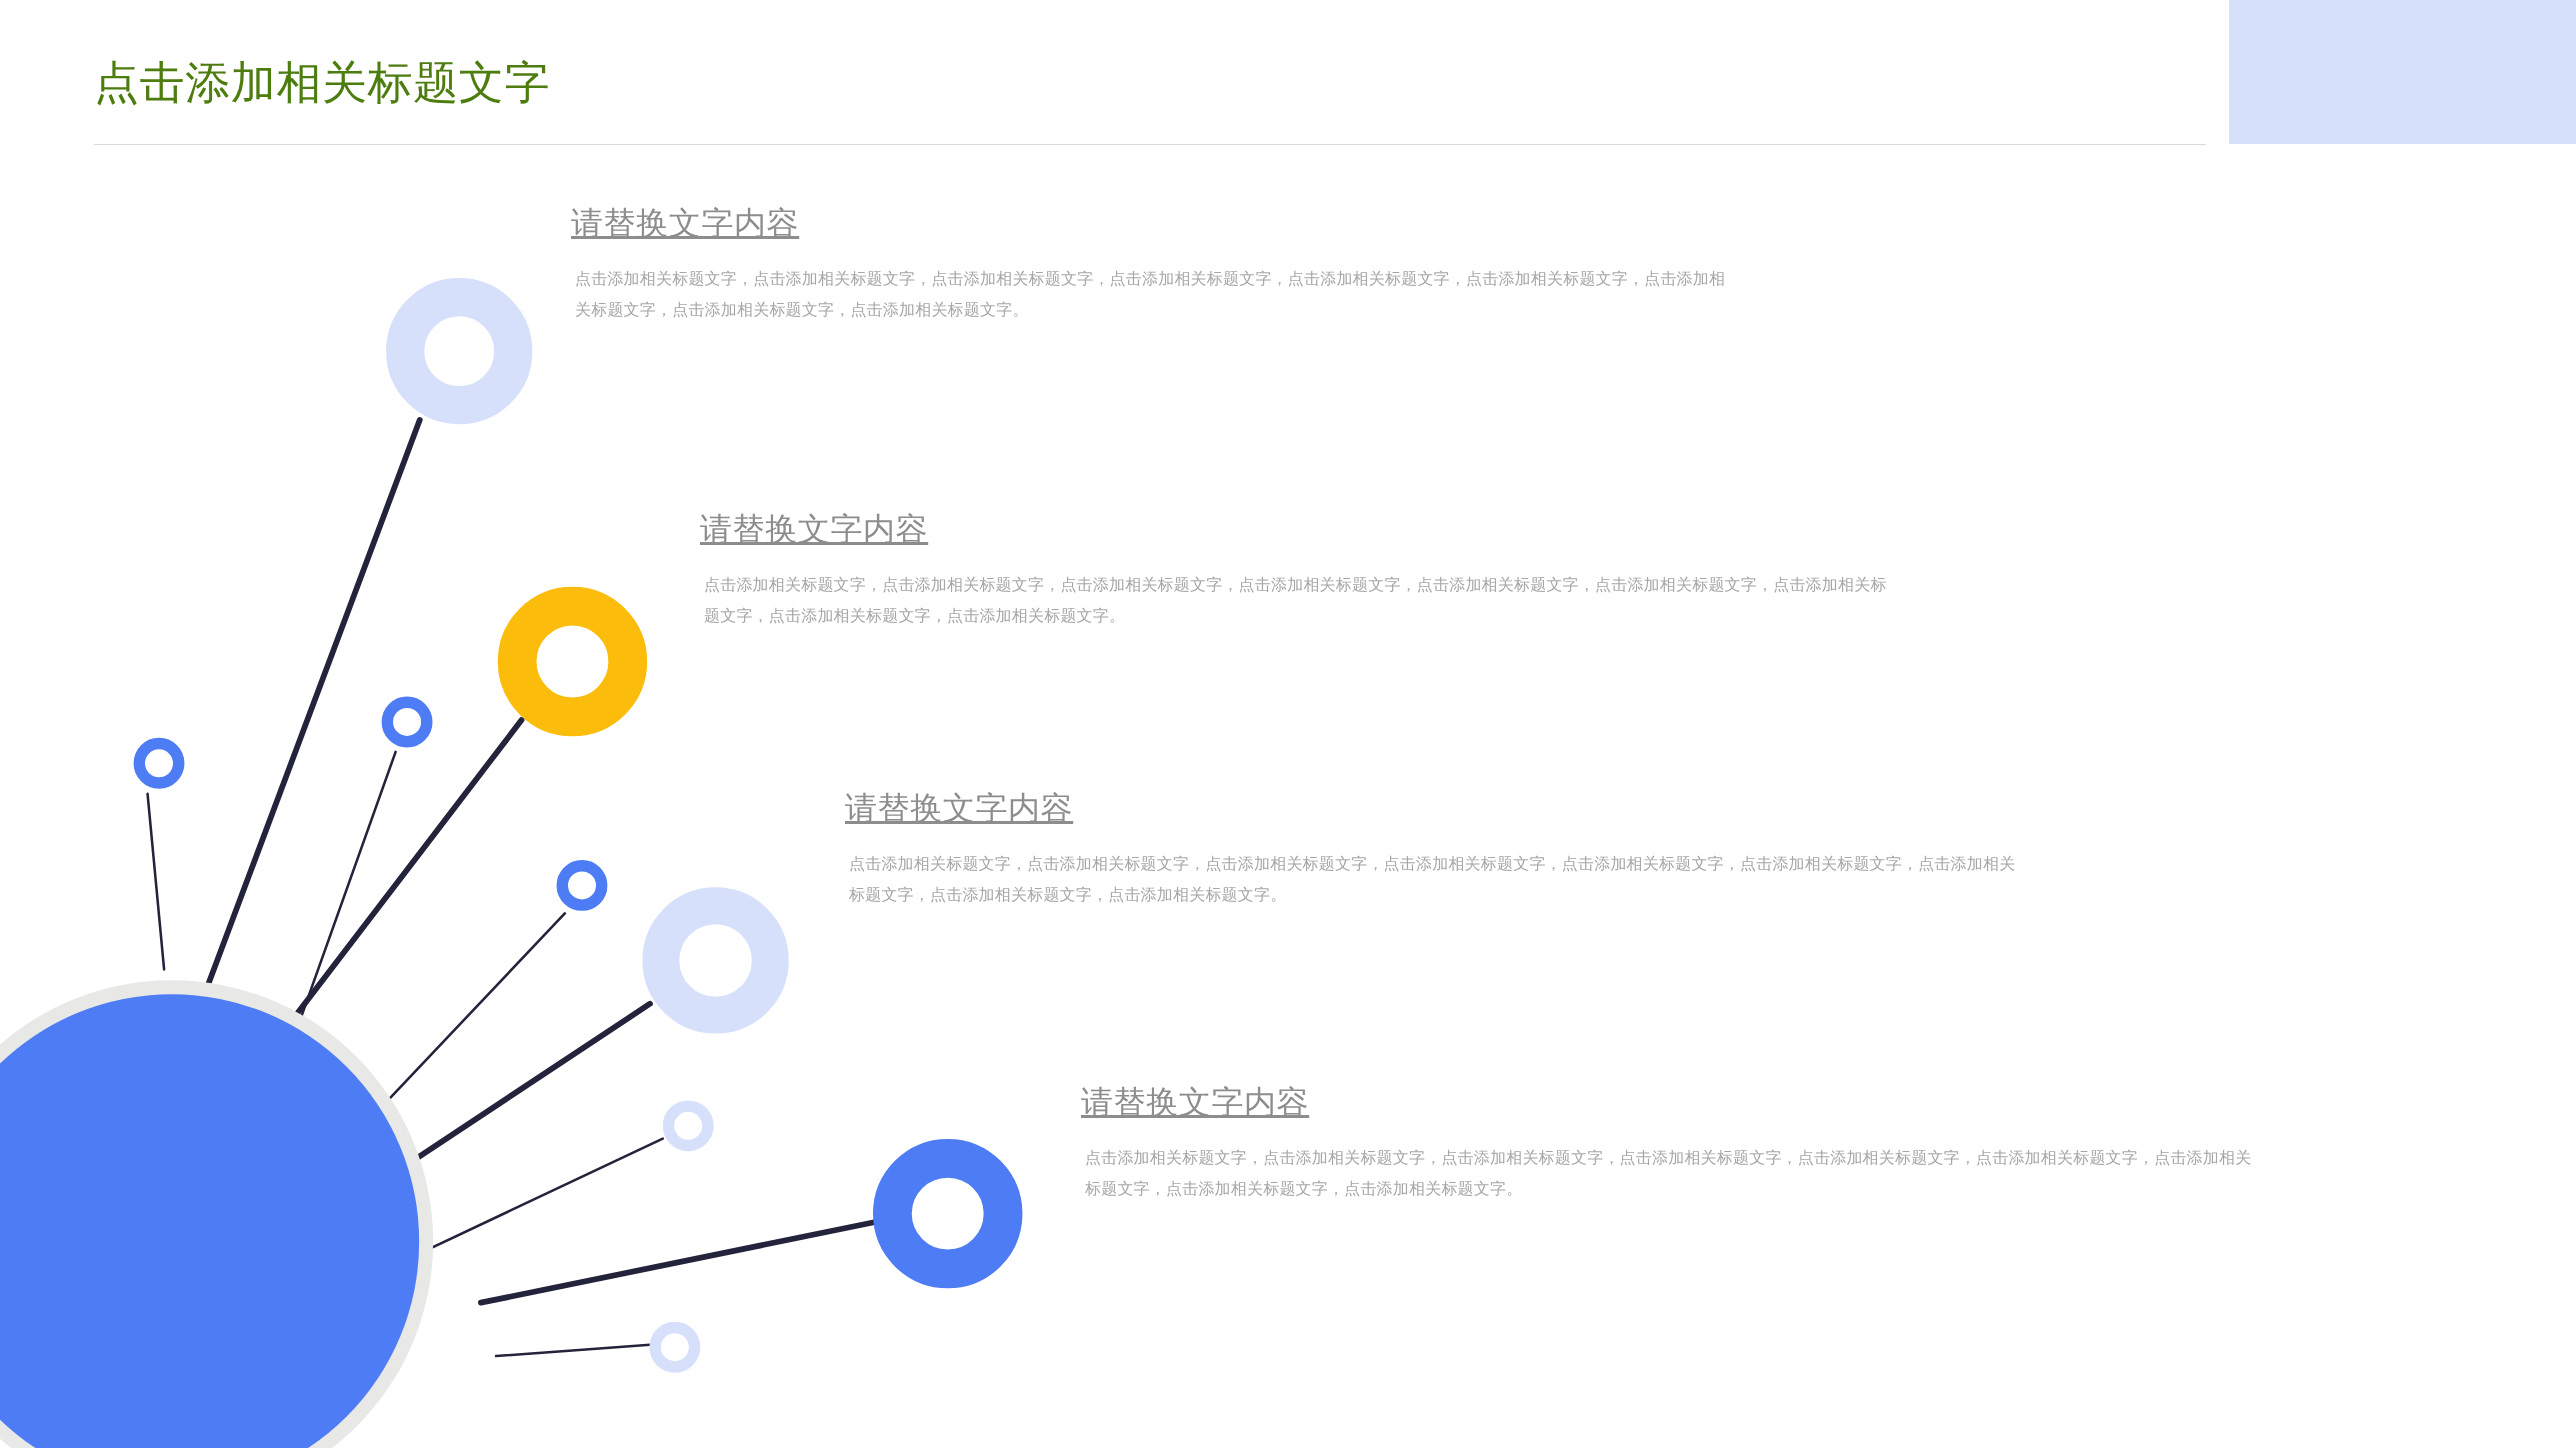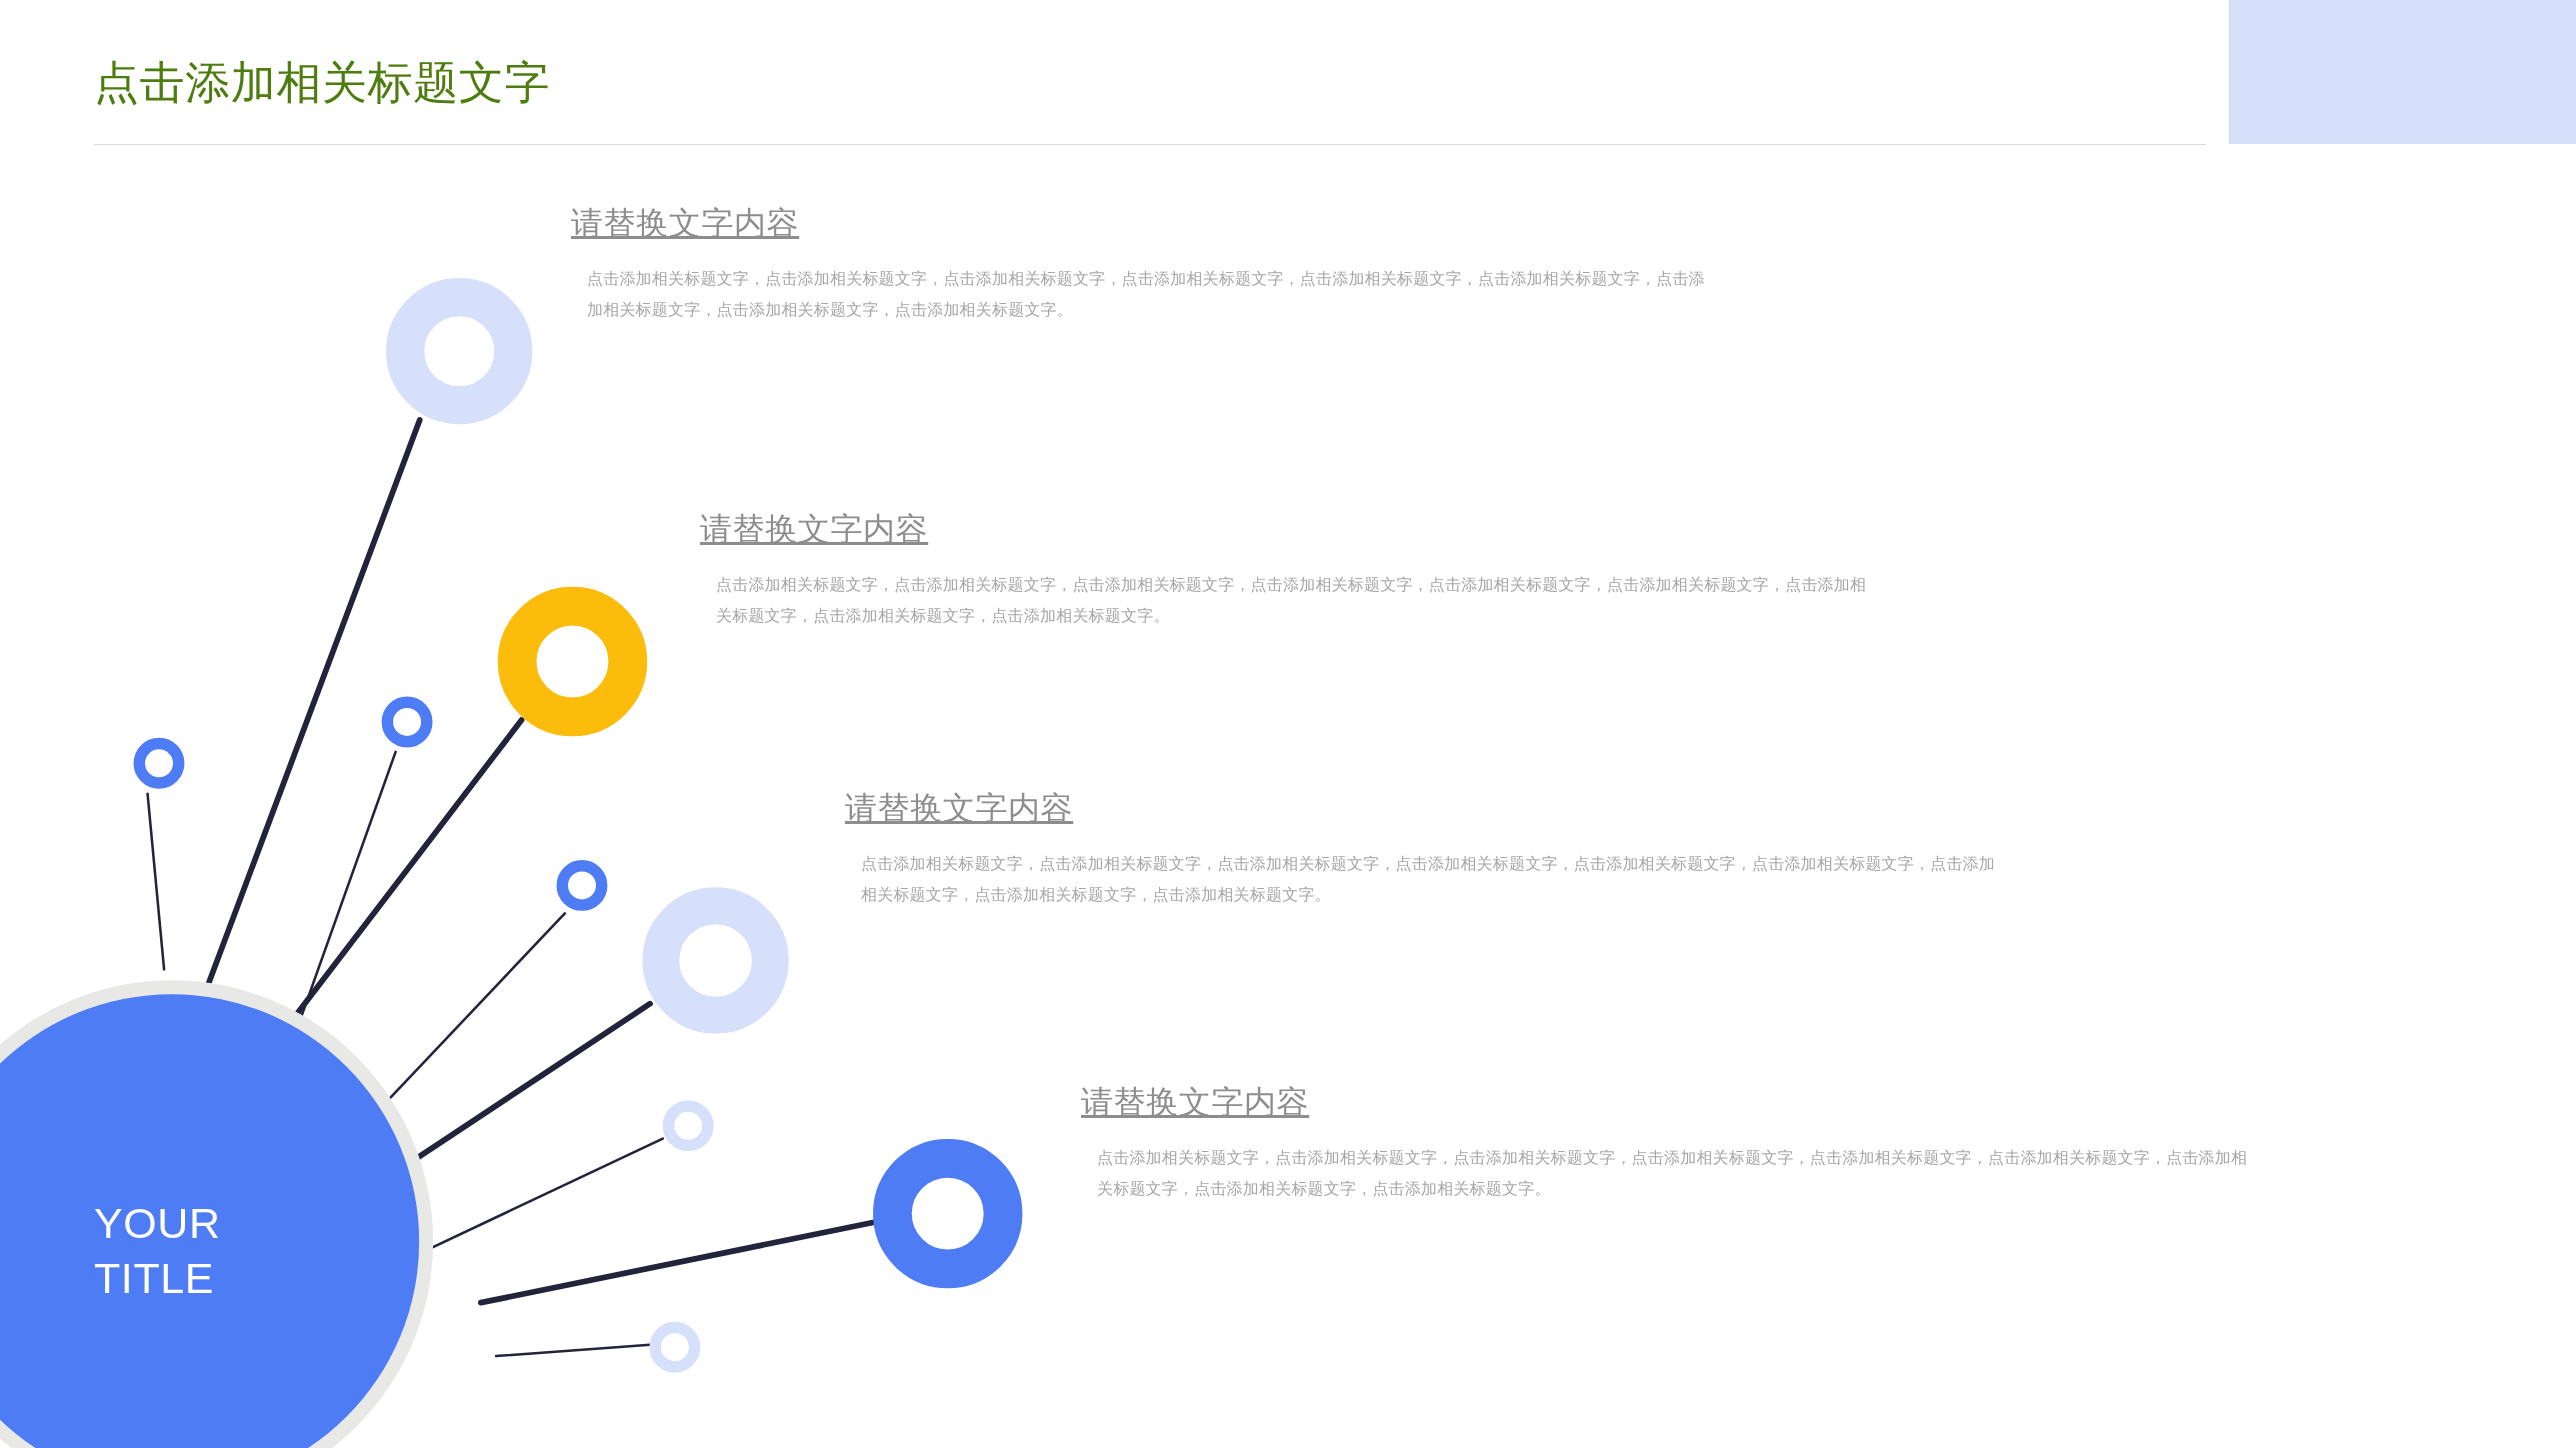--- a/index.html
+++ b/index.html
@@ -78,21 +78,21 @@
     color: #8d8d8d;
     letter-spacing: 0.6px;
     margin: 0 0 16.5px 0;
     white-space: nowrap;
     text-decoration: underline;
   }
   .tb-body {
     font-size: 16px;
     line-height: 1.95;
     color: #a6a6a6;
-    margin: 16px;
+    margin: 4px;
     letter-spacing: 0.2px;
   }
 
   
   #block-1 { left: 571px;  top: 202px;  width: 1164px; }
   #block-2 { left: 700px; top: 508px;  width: 1196px; }
   #block-3 { left: 845px; top: 787px; width: 1177px; }
   #block-4 { left: 1081px; top: 1081px; width: 1189px; }
 </style>
 </head>
@@ -136,24 +136,20 @@
       <circle cx="1490" cy="1908" r="87" stroke="#4d7cf5" stroke-width="61"></circle>
 
       <circle cx="250" cy="1200" r="31" stroke="#4d7cf5" stroke-width="18"></circle>
       <circle cx="640" cy="1135" r="31" stroke="#4d7cf5" stroke-width="18"></circle>
       <circle cx="915" cy="1392" r="31" stroke="#4d7cf5" stroke-width="18"></circle>
       <circle cx="1082" cy="1770" r="31" stroke="#d6e0fb" stroke-width="18"></circle>
       <circle cx="1061" cy="2118" r="31" stroke="#d6e0fb" stroke-width="18"></circle>
     </g>
   </svg>
 
-  <div class="hub-label">
-    <div>YOUR</div>
-    <div>TITLE</div>
-  </div>
 
   <div class="text-block" id="block-1">
     <div class="tb-heading">请替换文字内容</div>
     <div class="tb-body">点击添加相关标题文字，点击添加相关标题文字，点击添加相关标题文字，点击添加相关标题文字，点击添加相关标题文字，点击添加相关标题文字，点击添加相关标题文字，点击添加相关标题文字，点击添加相关标题文字。</div>
   </div>
 
   <div class="text-block" id="block-2">
     <div class="tb-heading">请替换文字内容</div>
     <div class="tb-body">点击添加相关标题文字，点击添加相关标题文字，点击添加相关标题文字，点击添加相关标题文字，点击添加相关标题文字，点击添加相关标题文字，点击添加相关标题文字，点击添加相关标题文字，点击添加相关标题文字。</div>
   </div>

